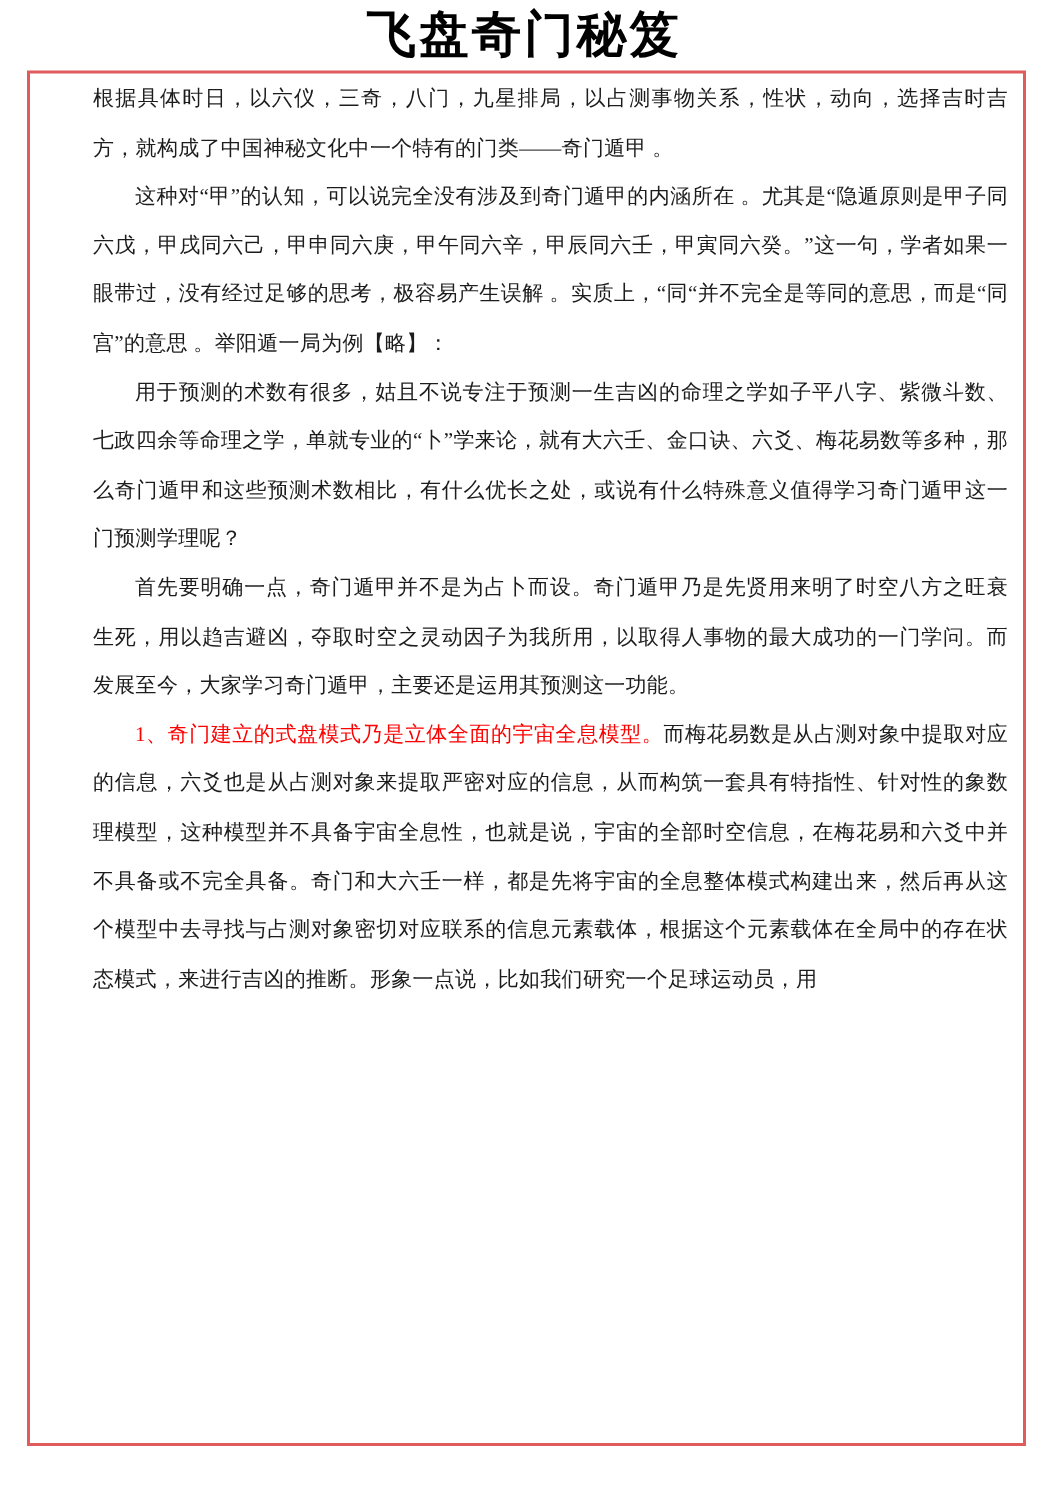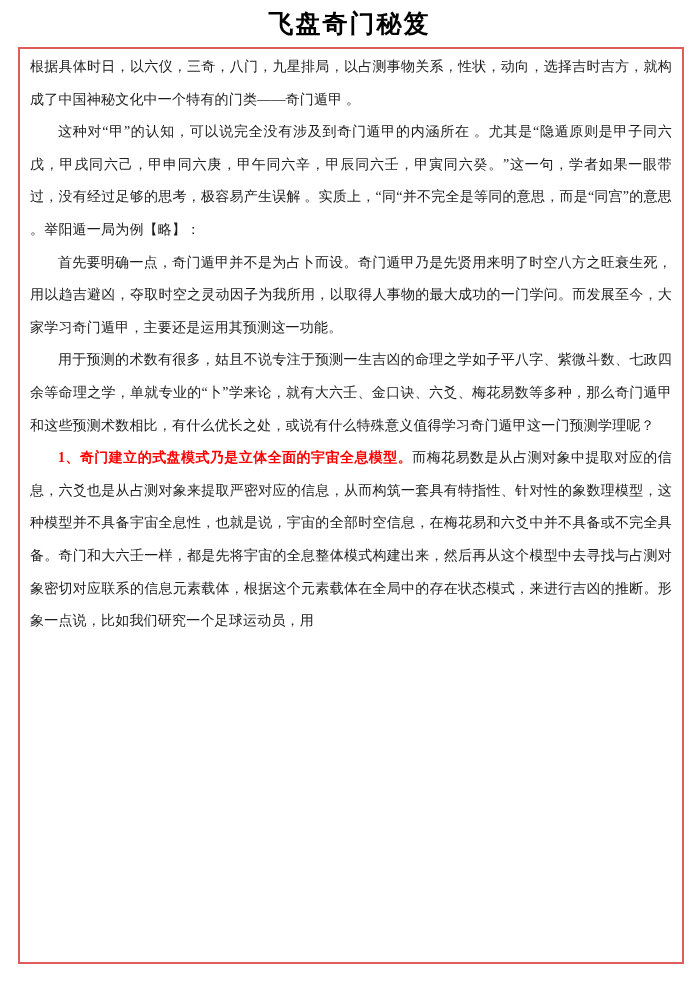--- a/index.html
+++ b/index.html
@@ -16,21 +16,21 @@
     overflow: hidden;
     font-family: "Liberation Serif", "DejaVu Serif", serif;
   }
   .page {
     width: 699px;
     height: 1000px;
     position: relative;
   }
   .doc-title {
     text-align: center;
-    font-size: 25px;
+    font-size: 33px;
     font-weight: 900;
     color: #000000;
     letter-spacing: 2px;
     padding-top: 4px;
     height: 44px;
     line-height: 40px;
   }
   .content-frame {
     position: absolute;
     left: 18px;
@@ -41,38 +41,39 @@
     background: var(--bg);
     padding: 2px 10px 0 10px;
     overflow: hidden;
   }
   .para {
     font-size: 14px;
     line-height: 32.6px;
     color: var(--text-color);
     text-align: justify;
     letter-spacing: 0.2px;
+    margin-left: 32px;
   }
   .para.indent { text-indent: 2em; }
   .para.heading {
     text-align: center;
     text-indent: 0;
     color: var(--accent-red);
     font-weight: bold;
   }
   .lead {
     color: var(--accent-red);
-    font-weight: bold;
+    font-weight: normal;
   }
 </style>
 </head>
 <body>
 
 <div class="page">
   <div class="doc-title">飞盘奇门秘笈</div>
   <div class="content-frame">
       <div class="para">根据具体时日，以六仪，三奇，八门，九星排局，以占测事物关系，性状，动向，选择吉时吉方，就构成了中国神秘文化中一个特有的门类——奇门遁甲 。</div>
       <div class="para indent">这种对“甲”的认知，可以说完全没有涉及到奇门遁甲的内涵所在 。尤其是“隐遁原则是甲子同六戊，甲戌同六己，甲申同六庚，甲午同六辛，甲辰同六壬，甲寅同六癸。”这一句，学者如果一眼带过，没有经过足够的思考，极容易产生误解 。实质上，“同“并不完全是等同的意思，而是“同宫”的意思 。举阳遁一局为例【略】：</div>
+      <div class="para indent">用于预测的术数有很多，姑且不说专注于预测一生吉凶的命理之学如子平八字、紫微斗数、七政四余等命理之学，单就专业的“卜”学来论，就有大六壬、金口诀、六爻、梅花易数等多种，那么奇门遁甲和这些预测术数相比，有什么优长之处，或说有什么特殊意义值得学习奇门遁甲这一门预测学理呢？</div>
       <div class="para indent">首先要明确一点，奇门遁甲并不是为占卜而设。奇门遁甲乃是先贤用来明了时空八方之旺衰生死，用以趋吉避凶，夺取时空之灵动因子为我所用，以取得人事物的最大成功的一门学问。而发展至今，大家学习奇门遁甲，主要还是运用其预测这一功能。</div>
-      <div class="para indent">用于预测的术数有很多，姑且不说专注于预测一生吉凶的命理之学如子平八字、紫微斗数、七政四余等命理之学，单就专业的“卜”学来论，就有大六壬、金口诀、六爻、梅花易数等多种，那么奇门遁甲和这些预测术数相比，有什么优长之处，或说有什么特殊意义值得学习奇门遁甲这一门预测学理呢？</div>
       <div class="para indent"><span class="lead">1、奇门建立的式盘模式乃是立体全面的宇宙全息模型。</span>而梅花易数是从占测对象中提取对应的信息，六爻也是从占测对象来提取严密对应的信息，从而构筑一套具有特指性、针对性的象数理模型，这种模型并不具备宇宙全息性，也就是说，宇宙的全部时空信息，在梅花易和六爻中并不具备或不完全具备。奇门和大六壬一样，都是先将宇宙的全息整体模式构建出来，然后再从这个模型中去寻找与占测对象密切对应联系的信息元素载体，根据这个元素载体在全局中的存在状态模式，来进行吉凶的推断。形象一点说，比如我们研究一个足球运动员，用</div>
     </div>
 </div>
 
 </body></html>

